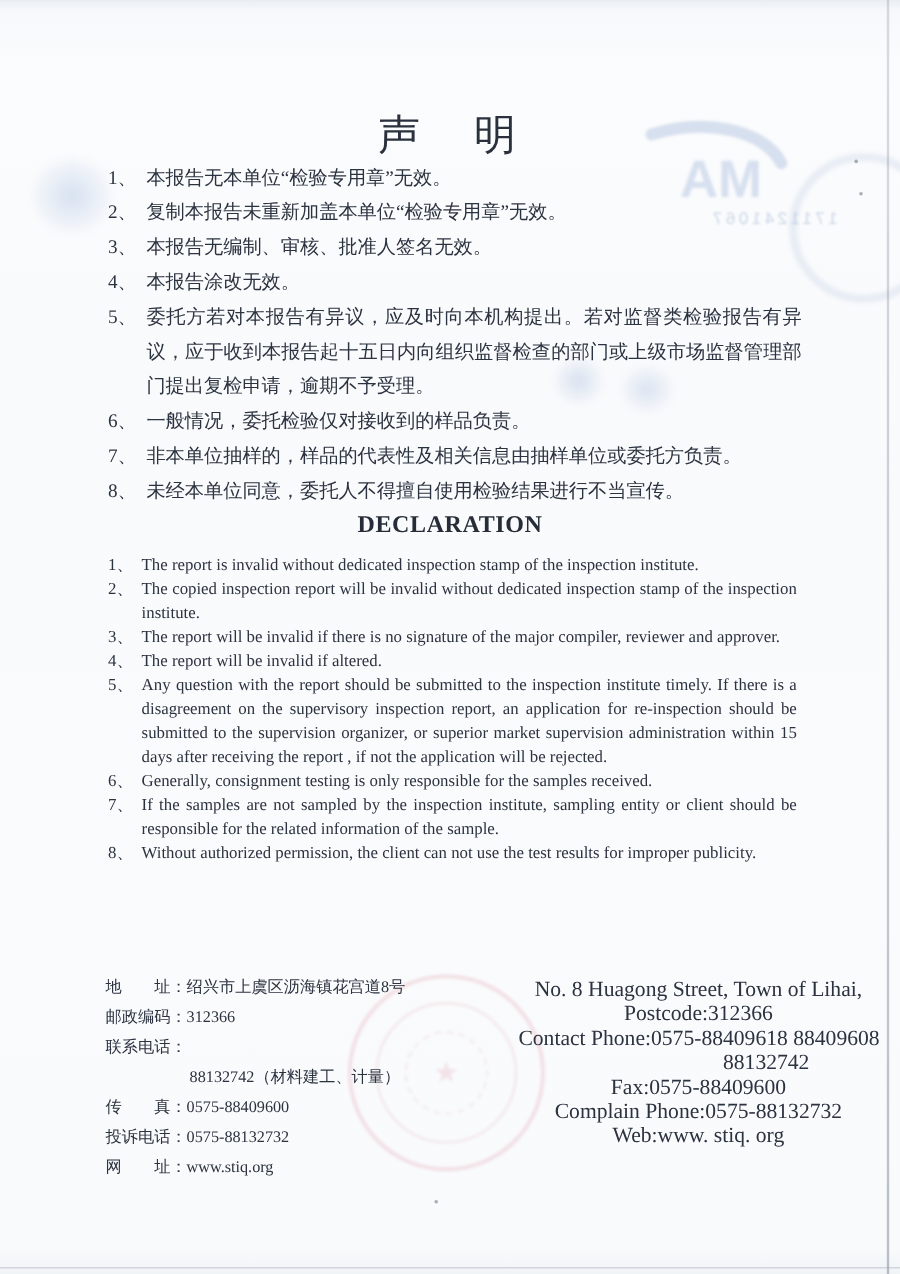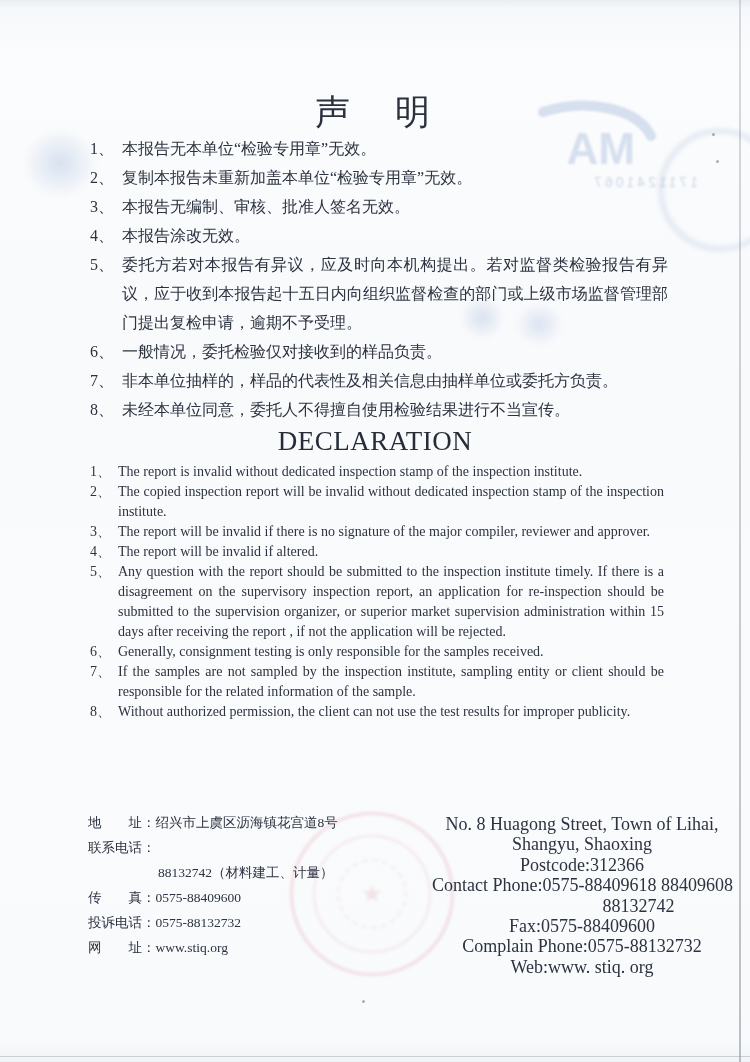--- a/index.html
+++ b/index.html
@@ -45,21 +45,21 @@
   .wm-stamp .star{position:absolute;left:50%;top:50%;transform:translate(-50%,-50%) scaleX(-1);
     font-size:24px;color:rgba(224,156,172,.25);}
   
   .title-cn{position:absolute;left:0;right:0;top:56px;text-align:center;
     font-size:35px;letter-spacing:5px;color:#2a303c;white-space:pre;margin-top:33px;}
   .cn-list{position:absolute;left:90px;top:134px;width:578px;font-size:16px;line-height:29px;}
   .cn-item{display:flex;}
   .cn-item .num{flex:0 0 32px;white-space:pre;}
   .cn-item .txt{flex:1;text-align:justify;}
   .title-en{position:absolute;left:0;right:0;top:426px;text-align:center;
-    font-size:27px;font-weight:normal;letter-spacing:.5px;color:#272d38;}
+    font-size:20px;font-weight:bold;letter-spacing:.5px;color:#272d38;}
   .en-list{position:absolute;left:90px;top:462px;width:574px;font-size:14px;line-height:20px;}
   .en-item{display:flex;margin-bottom:0;}
   .en-item .num{flex:0 0 28px;white-space:pre;}
   .en-item .txt{flex:1;text-align:justify;}
   
   .contact-cn{position:absolute;left:88px;top:810px;font-size:13.5px;line-height:25px;color:#2b3240;}
   .ct-row{display:flex;white-space:pre;}
   .ct-label{flex:0 0 62px;}
   .ct-row.cont .ct-val{padding-left:8px;}
   .contact-en{position:absolute;left:432px;top:814px;width:300px;font-size:18px;line-height:20.4px;color:#2b3240;text-align:center;}
@@ -165,20 +165,24 @@
       <span class="txt">Without authorized permission, the client can not use the test results for improper publicity.</span>
     </div>
   </div>
 
   <div class="contact-cn">
     <div class="ct-row">
       <span class="ct-label">地　　址：</span>
       <span class="ct-val">绍兴市上虞区沥海镇花宫道8号</span>
     </div>
     <div class="ct-row">
+      <span class="ct-label">邮政编码：</span>
+      <span class="ct-val">312366</span>
+    </div>
+    <div class="ct-row">
       <span class="ct-label">联系电话：</span>
     </div>
     <div class="ct-row cont">
       <span class="ct-label"></span>
       <span class="ct-val">88132742（材料建工、计量）</span>
     </div>
     <div class="ct-row">
       <span class="ct-label">传　　真：</span>
       <span class="ct-val">0575-88409600</span>
     </div>
@@ -187,21 +191,20 @@
       <span class="ct-val">0575-88132732</span>
     </div>
     <div class="ct-row">
       <span class="ct-label">网　　址：</span>
       <span class="ct-val">www.stiq.org</span>
     </div>
   </div>
 
   <div class="contact-en">
     <div class="ct-en-line">No. 8 Huagong Street, Town of Lihai,</div>
-    <div class="ct-en-line">Shangyu, Shaoxing</div>
     <div class="ct-en-line">Postcode:312366</div>
     <div class="ct-en-line">Contact Phone:0575-88409618 88409608</div>
     <div class="ct-en-line indent">88132742</div>
     <div class="ct-en-line gap">Fax:0575-88409600</div>
     <div class="ct-en-line">Complain Phone:0575-88132732</div>
     <div class="ct-en-line">Web:www. stiq. org</div>
   </div>
 
 </div>
 

